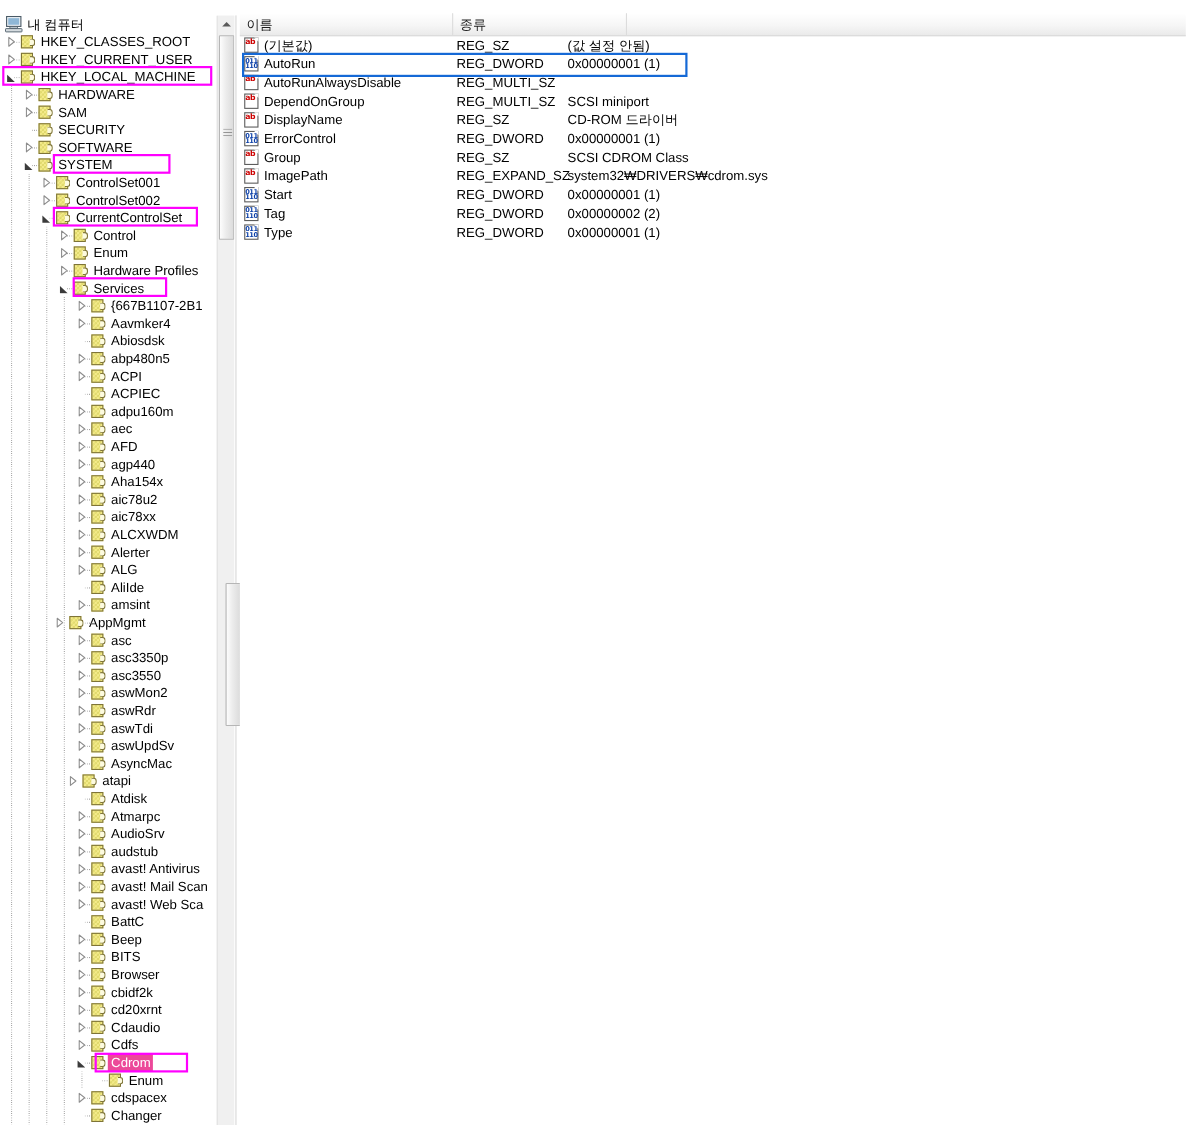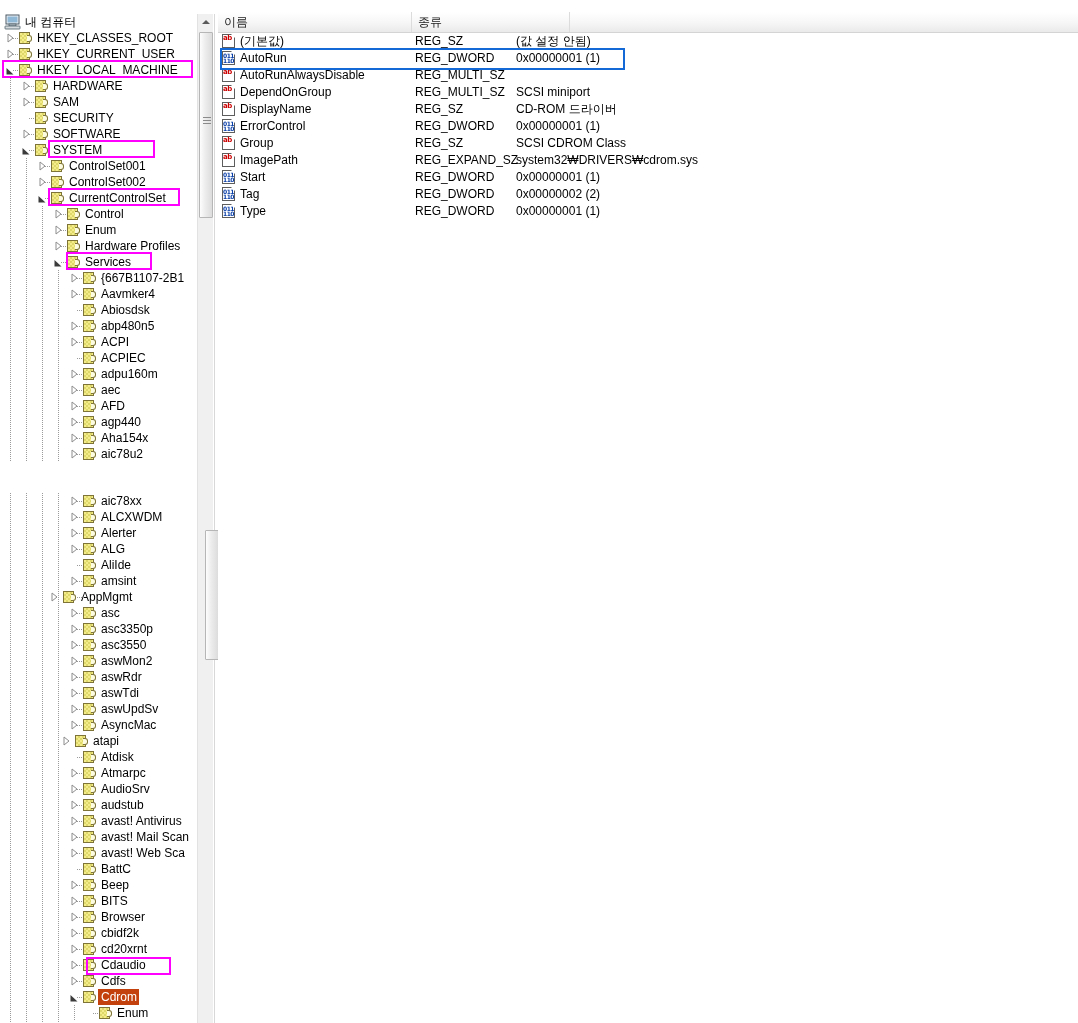--- a/index.html
+++ b/index.html
@@ -116,21 +116,21 @@
     box-sizing: border-box;
   }
   .tree-label {
     display: inline-block;
     vertical-align: top;
     padding: 0 2px 0 3px;
     height: 16px;
     line-height: 16px;
   }
   .tree-label.selected {
-    background: #c2410c;
+    background: #ec4899;
     color: #ffffff;
   }
 
   
   .computer-icon {
     display: inline-block;
     width: 18px; height: 16px;
     vertical-align: top;
     position: relative;
   }
@@ -428,21 +428,21 @@
           <div class="tree-row" style="padding-left:68px;"><span class="guide" style="left:10px;"></span><span class="guide" style="left:26px;"></span><span class="guide" style="left:42px;"></span><span class="guide" style="left:58px;"></span><span class="guide-h" style="left:77px; width:8px;"></span><span class="tw"><span class="tri-collapsed">
                 <svg width="7" height="10" viewBox="0 0 7 10">
                   <path d="M1 1 L6 5 L1 9 Z" fill="#ffffff" stroke="#8d8d8d" stroke-width="1" stroke-linejoin="round"></path>
                 </svg>
               </span></span><span class="key-icon"><span class="kbody"></span><span class="kfold"></span></span><span class="tree-label">Aha154x</span></div>
           <div class="tree-row" style="padding-left:68px;"><span class="guide" style="left:10px;"></span><span class="guide" style="left:26px;"></span><span class="guide" style="left:42px;"></span><span class="guide" style="left:58px;"></span><span class="guide-h" style="left:77px; width:8px;"></span><span class="tw"><span class="tri-collapsed">
                 <svg width="7" height="10" viewBox="0 0 7 10">
                   <path d="M1 1 L6 5 L1 9 Z" fill="#ffffff" stroke="#8d8d8d" stroke-width="1" stroke-linejoin="round"></path>
                 </svg>
               </span></span><span class="key-icon"><span class="kbody"></span><span class="kfold"></span></span><span class="tree-label">aic78u2</span></div>
-          <div class="tree-row" style="padding-left:68px;margin-top:31px;"><span class="guide" style="left:10px;"></span><span class="guide" style="left:26px;"></span><span class="guide" style="left:42px;"></span><span class="guide" style="left:58px;"></span><span class="guide-h" style="left:77px; width:8px;"></span><span class="tw"><span class="tri-collapsed">
+          <div class="tree-row" style="padding-left:68px;"><span class="guide" style="left:10px;"></span><span class="guide" style="left:26px;"></span><span class="guide" style="left:42px;"></span><span class="guide" style="left:58px;"></span><span class="guide-h" style="left:77px; width:8px;"></span><span class="tw"><span class="tri-collapsed">
                 <svg width="7" height="10" viewBox="0 0 7 10">
                   <path d="M1 1 L6 5 L1 9 Z" fill="#ffffff" stroke="#8d8d8d" stroke-width="1" stroke-linejoin="round"></path>
                 </svg>
               </span></span><span class="key-icon"><span class="kbody"></span><span class="kfold"></span></span><span class="tree-label">aic78xx</span></div>
           <div class="tree-row" style="padding-left:68px;"><span class="guide" style="left:10px;"></span><span class="guide" style="left:26px;"></span><span class="guide" style="left:42px;"></span><span class="guide" style="left:58px;"></span><span class="guide-h" style="left:77px; width:8px;"></span><span class="tw"><span class="tri-collapsed">
                 <svg width="7" height="10" viewBox="0 0 7 10">
                   <path d="M1 1 L6 5 L1 9 Z" fill="#ffffff" stroke="#8d8d8d" stroke-width="1" stroke-linejoin="round"></path>
                 </svg>
               </span></span><span class="key-icon"><span class="kbody"></span><span class="kfold"></span></span><span class="tree-label">ALCXWDM</span></div>
           <div class="tree-row" style="padding-left:68px;"><span class="guide" style="left:10px;"></span><span class="guide" style="left:26px;"></span><span class="guide" style="left:42px;"></span><span class="guide" style="left:58px;"></span><span class="guide-h" style="left:77px; width:8px;"></span><span class="tw"><span class="tri-collapsed">

